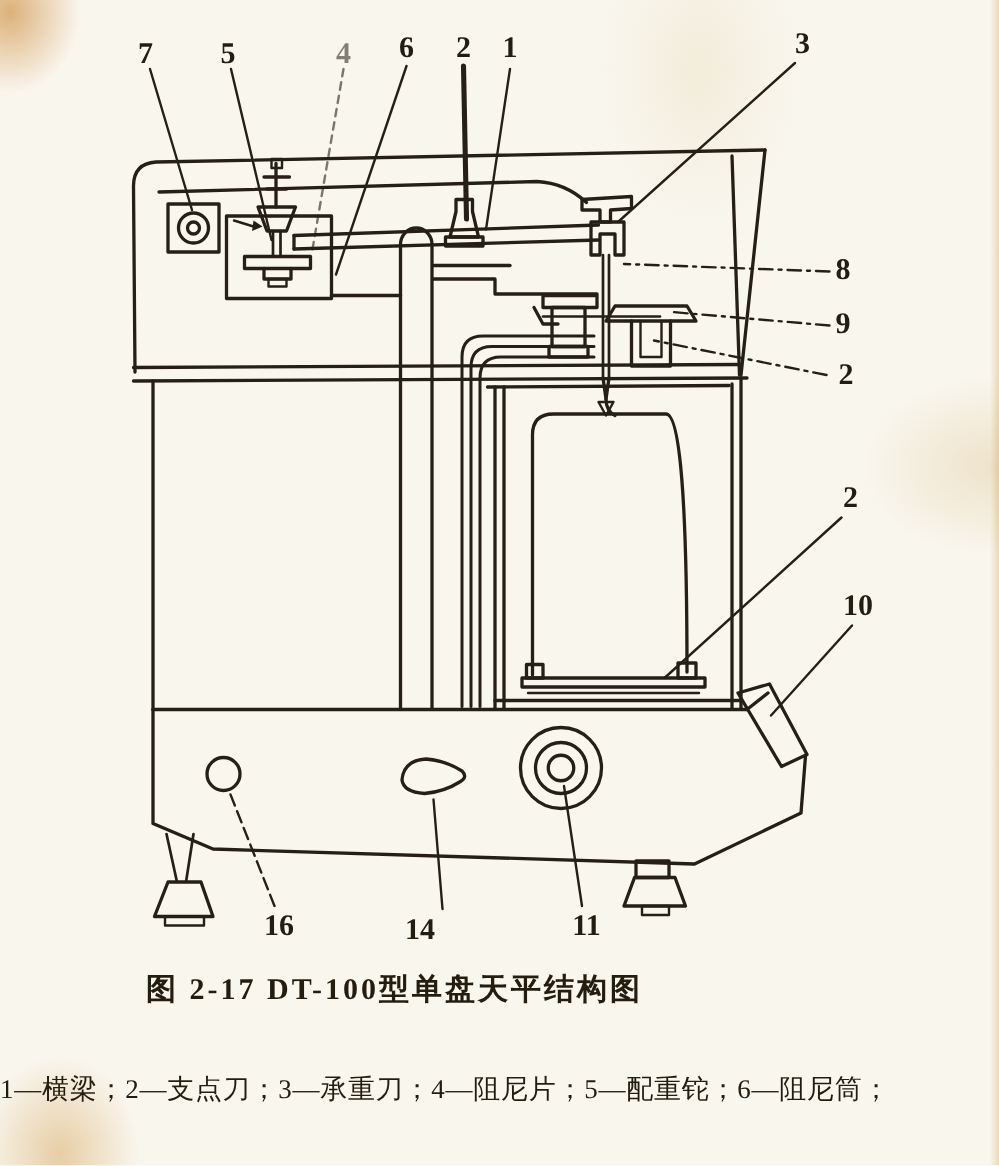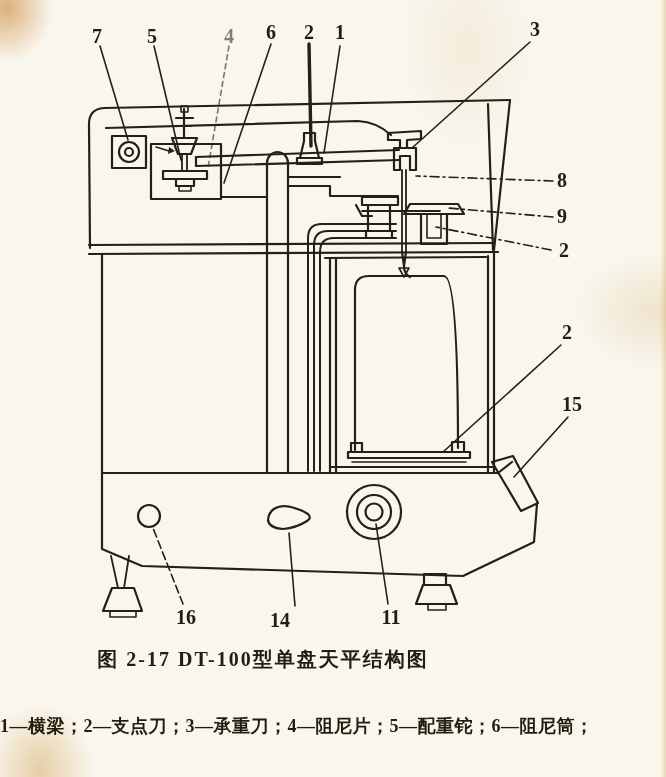--- a/index.html
+++ b/index.html
@@ -23,21 +23,21 @@
     line-height:1;white-space:nowrap;
   }
   .callout.faint{opacity:.55;}
   .caption{
     position:absolute;left:0;top:646px;width:526px;text-align:center;
   }
   .cap-title{
     font-size:20px;font-weight:bold;letter-spacing:2px;margin-bottom:9px;color:#241c0e;
   }
   .legend-line{
-    font-size:18px;font-weight:bold;line-height:27px;letter-spacing:.5px;color:#241c0e;
+    font-size:18px;font-weight:normal;line-height:27px;letter-spacing:.5px;color:#241c0e;
     white-space:nowrap;
     margin-top:40px;
   }
 </style>
 </head>
 <body>
 
 <div class="page">
   <div class="edge-strip"></div>
 
@@ -197,21 +197,21 @@
   <span class="callout" style="left:309px;top:32px">2</span>
   <span class="callout" style="left:535px;top:29px">3</span>
   <span class="callout faint" style="left:229px;top:36px">4</span>
   <span class="callout" style="left:152px;top:36px">5</span>
   <span class="callout" style="left:271px;top:32px">6</span>
   <span class="callout" style="left:97px;top:36px">7</span>
   <span class="callout" style="left:562px;top:180px">8</span>
   <span class="callout" style="left:562px;top:216px">9</span>
   <span class="callout" style="left:564px;top:250px">2</span>
   <span class="callout" style="left:567px;top:332px">2</span>
-  <span class="callout" style="left:572px;top:404px">15</span>
+  <span class="callout" style="left:572px;top:404px">10</span>
   <span class="callout" style="left:186px;top:617px">16</span>
   <span class="callout" style="left:280px;top:620px">14</span>
   <span class="callout" style="left:391px;top:617px">11</span>
 
   <div class="caption">
     <div class="cap-title">图 2-17  DT-100型单盘天平结构图</div>
     <div class="legend-line">1—横梁；2—支点刀；3—承重刀；4—阻尼片；5—配重铊；6—阻尼筒；</div>
   </div>
 </div>
 

